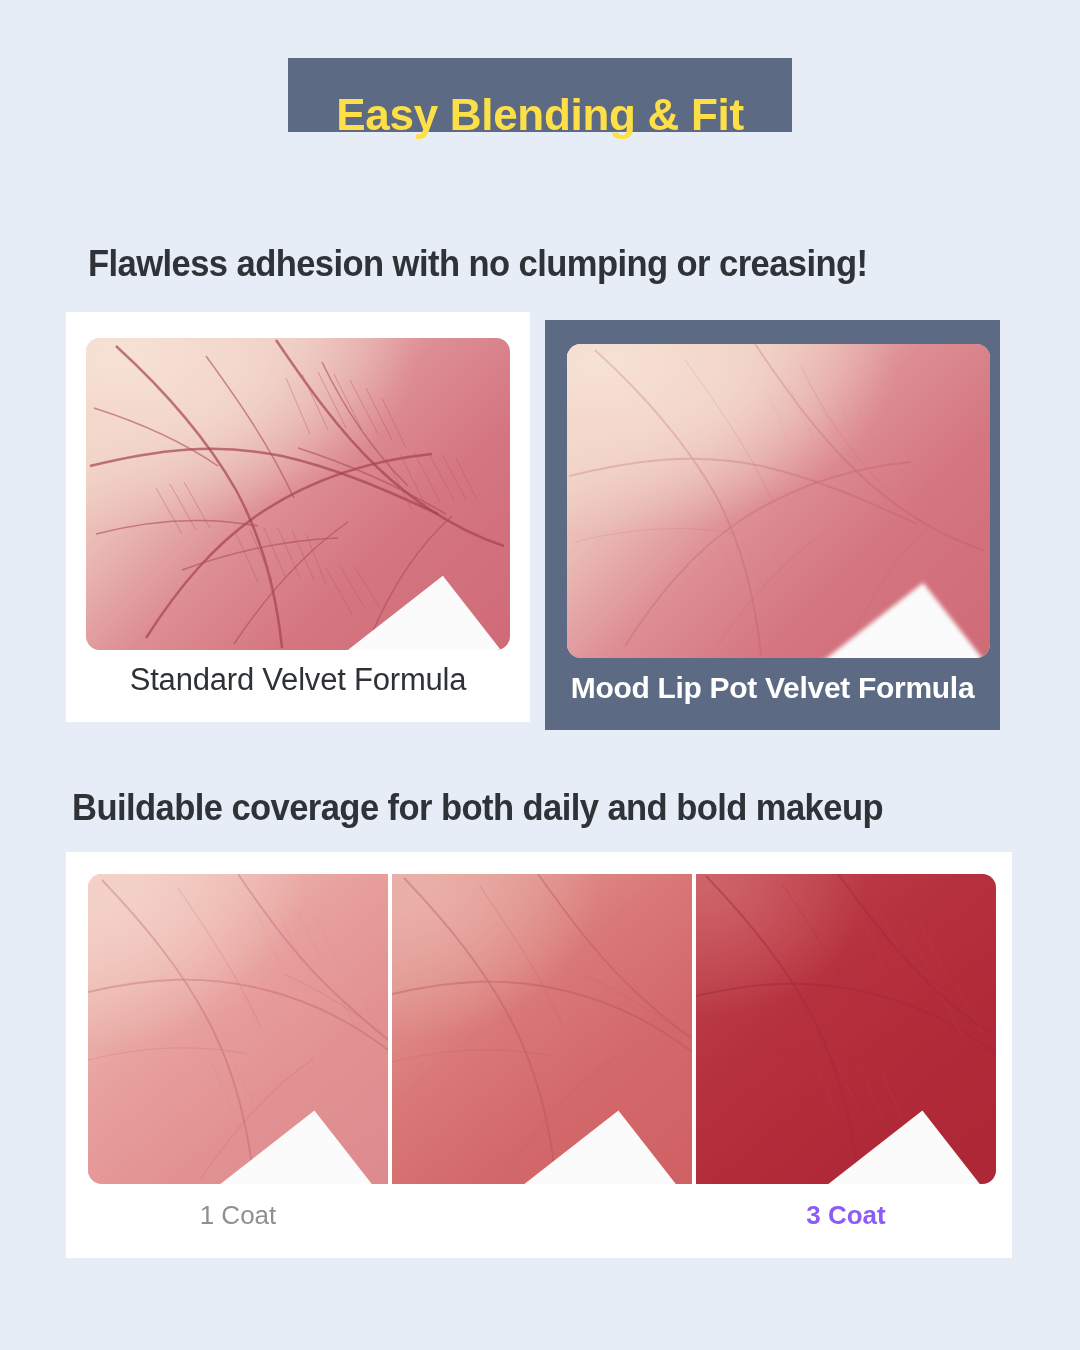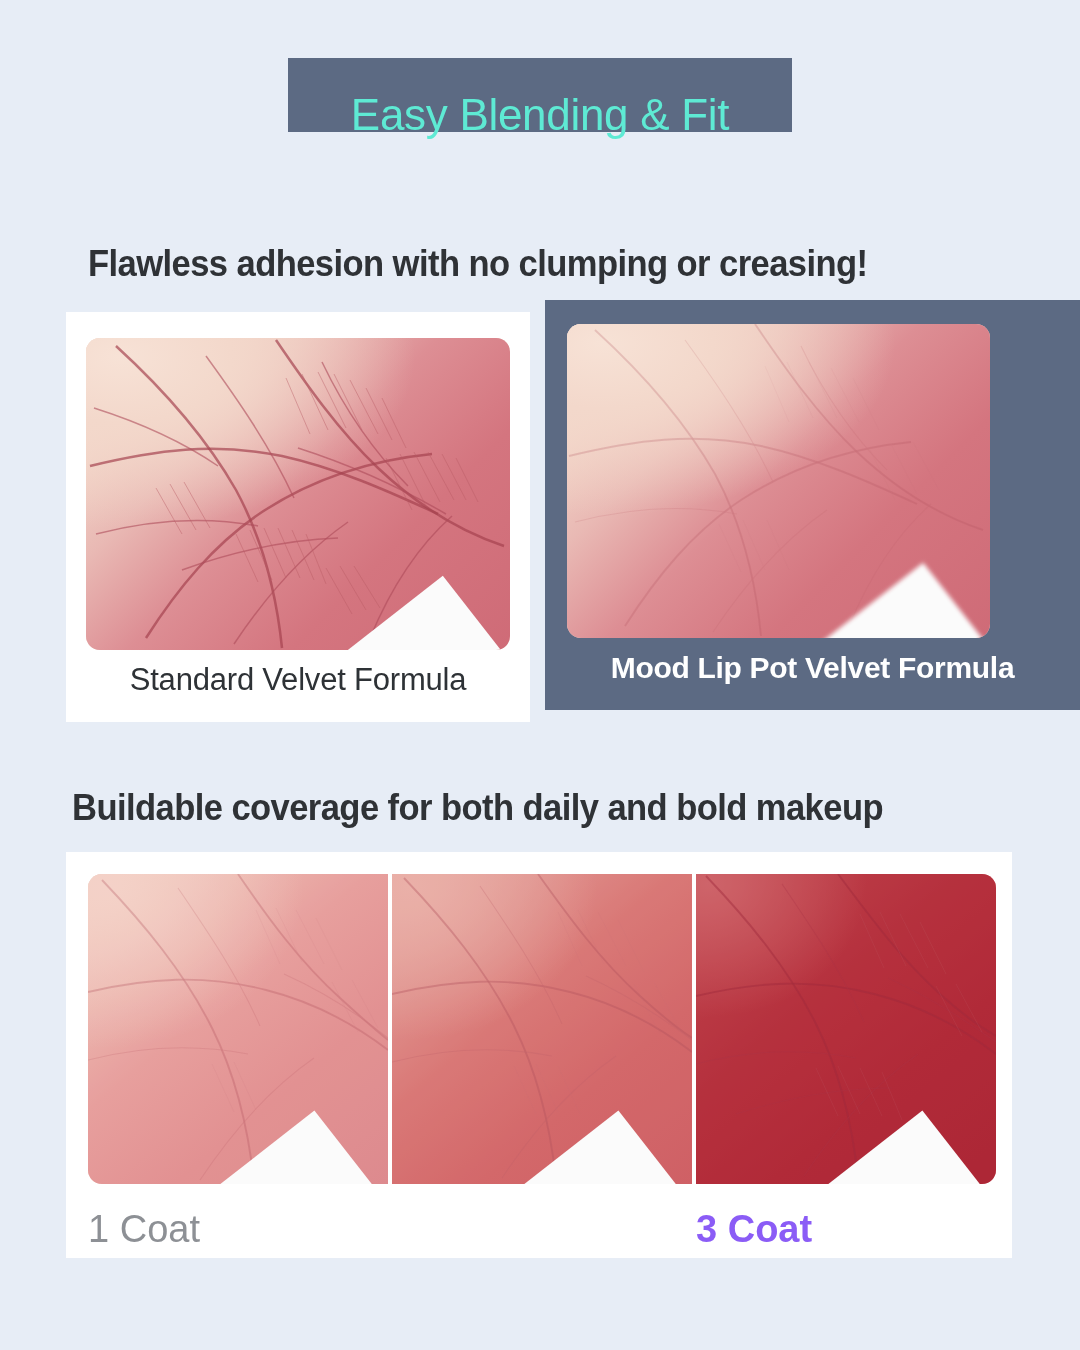--- a/index.html
+++ b/index.html
@@ -25,23 +25,23 @@
     left: 288px;
     top: 58px;
     width: 504px;
     height: 74px;
     background: #5c6a83;
     display: flex;
     align-items: center;
     justify-content: center;
   }
   .title-banner-text {
-    color: #5eead4;
+    color: #fde047;
     font-size: 44px;
-    font-weight: normal;
+    font-weight: bold;
     letter-spacing: -0.3px;
     line-height: 1;
     white-space: nowrap;
     margin-top: 40px;
   }
 
   
   .section-heading {
     position: absolute;
     color: #2f3236;
@@ -64,22 +64,22 @@
 
   #card-standard {
     left: 66px;
     top: 312px;
     width: 464px;
     height: 410px;
   }
 
   #card-mood {
     left: 545px;
-    top: 300px;
-    width: 535px;
+    top: 320px;
+    width: 455px;
     height: 410px;
     background: #5c6a83;
   }
 
   #card-coats {
     left: 66px;
     top: 852px;
     width: 946px;
     height: 406px;
   }
@@ -207,24 +207,24 @@
     left: 0;
     font-size: 30px;
     font-weight: bold;
     color: #ffffff;
     letter-spacing: -0.3px;
   }
 
   
   .coat-label {
     position: absolute;
-    top: 356px;
+    top: 348px;
     width: 300px;
-    text-align: left;
-    font-size: 38px;
+    text-align: center;
+    font-size: 26px;
     white-space: nowrap;
   }
   #label-coat-1 { left: 22px;  color: #8d9095; font-weight: normal; }
   #label-coat-2 { left: 326px; color: #3a3d42; font-weight: normal; }
   #label-coat-3 { left: 630px; color: #8b5cf6; font-weight: bold; }
 </style>
 </head>
 <body>
 
 <div class="page">

